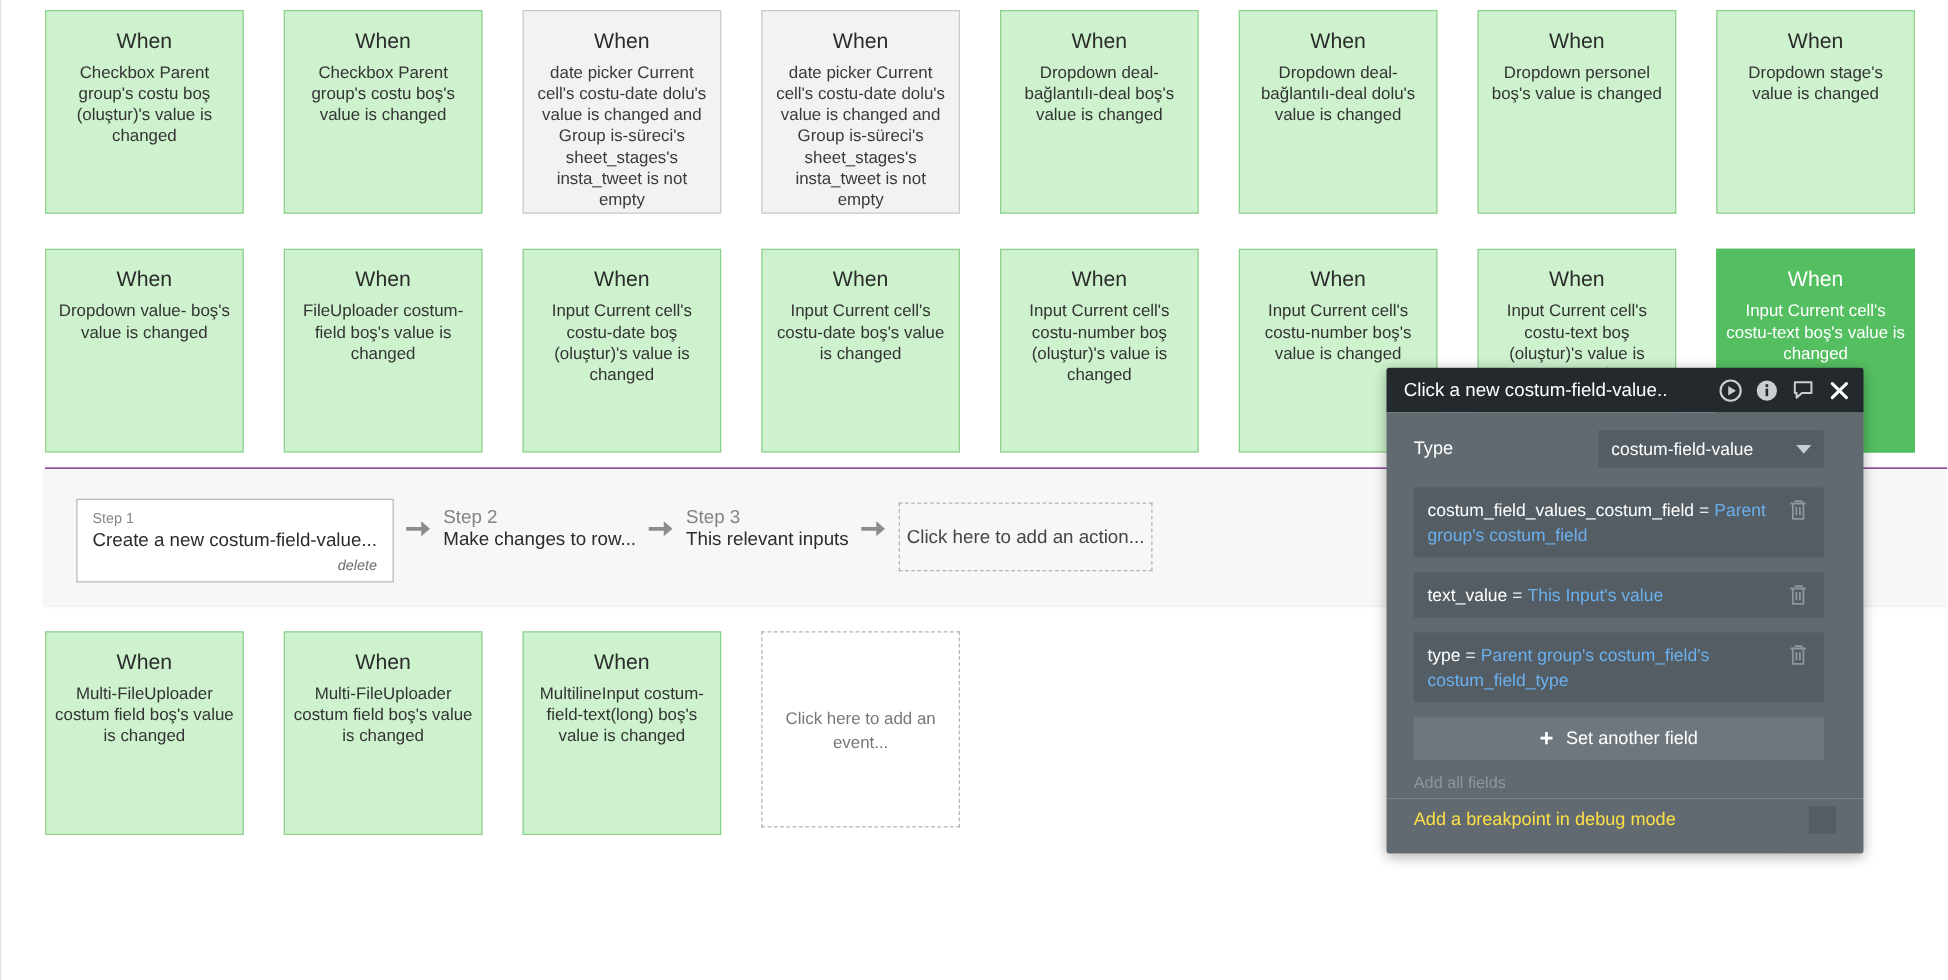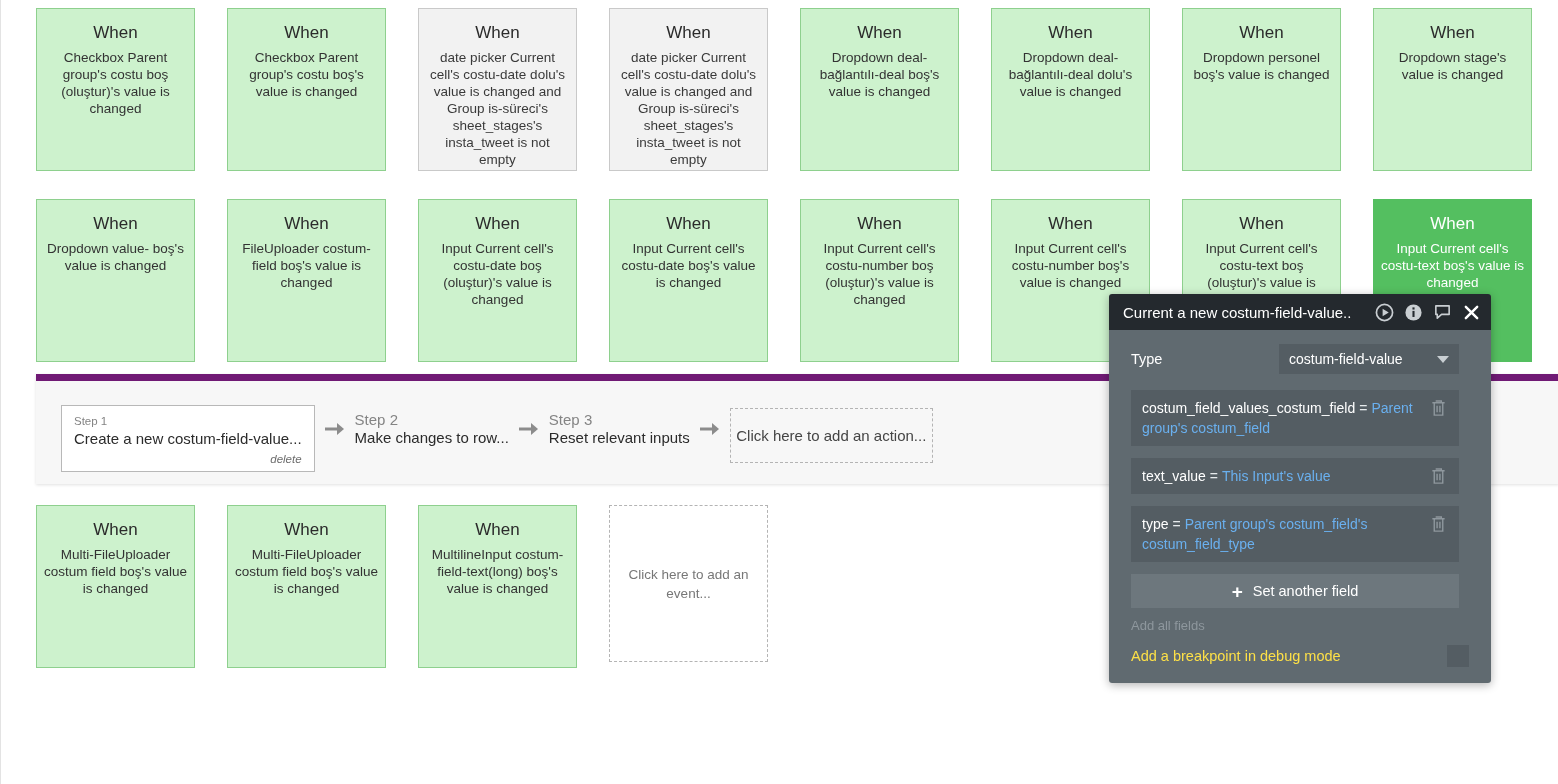--- a/index.html
+++ b/index.html
@@ -89,21 +89,21 @@
   }
 
   
   .workflow-bar {
     position: absolute;
     left: 35px;
     top: 374px;
     width: 1523px;
     height: 110px;
     background: #f7f7f7;
-    border-top: 7px solid #701a75;
+    border-top: 1px solid #701a75;
     box-shadow: 0 1px 3px rgba(0,0,0,0.12);
   }
   .steps {
     position: absolute;
     left: 25px;
     top: 24px;
     display: flex;
     align-items: flex-start;
   }
   .step-box {
@@ -437,21 +437,21 @@
 
       <div class="arrow">
         <svg width="22" height="16" viewBox="0 0 22 16" aria-hidden="true">
           <path d="M1 8 H16" stroke="#8c8c8c" stroke-width="3" fill="none"></path>
           <path d="M13 2 L20 8 L13 14 Z" fill="#8c8c8c"></path>
         </svg>
       </div>
 
       <div class="step-plain">
         <div class="step-label">Step 3</div>
-        <div class="step-name">Reset relevant inputs</div>
+        <div class="step-name">This relevant inputs</div>
       </div>
 
       <div class="arrow">
         <svg width="22" height="16" viewBox="0 0 22 16" aria-hidden="true">
           <path d="M1 8 H16" stroke="#8c8c8c" stroke-width="3" fill="none"></path>
           <path d="M13 2 L20 8 L13 14 Z" fill="#8c8c8c"></path>
         </svg>
       </div>
 
       <div class="add-action">Click here to add an action...</div>
@@ -470,21 +470,21 @@
       <div class="event-card">
         <div class="when-title">When</div>
         <div class="when-desc">MultilineInput costum-field-text(long) boş's value is changed</div>
       </div>
       <div class="add-event-card">Click here to add an event...</div>
     </div>
 
   <div class="panel">
 
     <div class="panel-header">
-      <div class="panel-title">Current a new costum-field-value..</div>
+      <div class="panel-title">Click a new costum-field-value..</div>
       <div class="hdr-icons">
         <div class="hdr-icon">
           <svg width="19" height="19" viewBox="0 0 20 20" aria-hidden="true">
             <circle cx="10" cy="10" r="8.5" fill="none" stroke="#c9ced2" stroke-width="1.8"></circle>
             <path d="M8 6 L14.5 10 L8 14 Z" fill="#c9ced2"></path>
           </svg>
         </div>
         <div class="hdr-icon">
           <svg width="19" height="19" viewBox="0 0 20 20" aria-hidden="true">
             <circle cx="10" cy="10" r="8.5" fill="#c9ced2"></circle>

